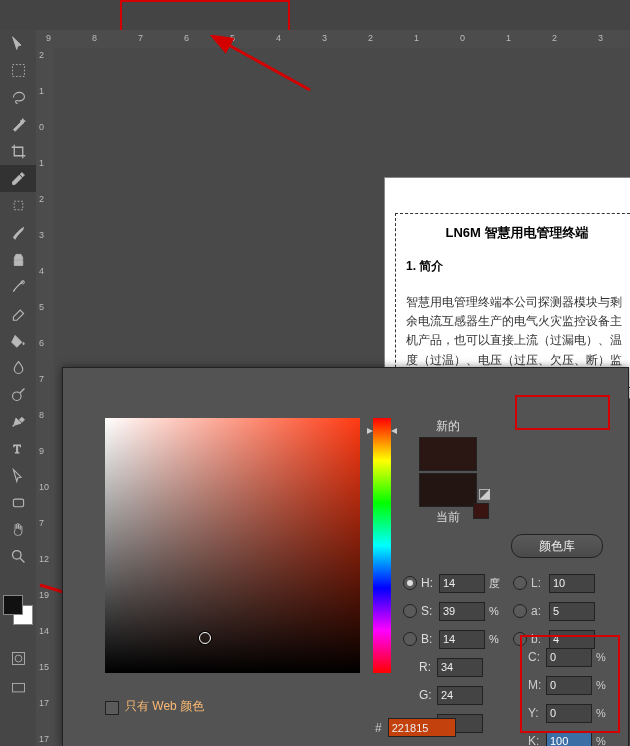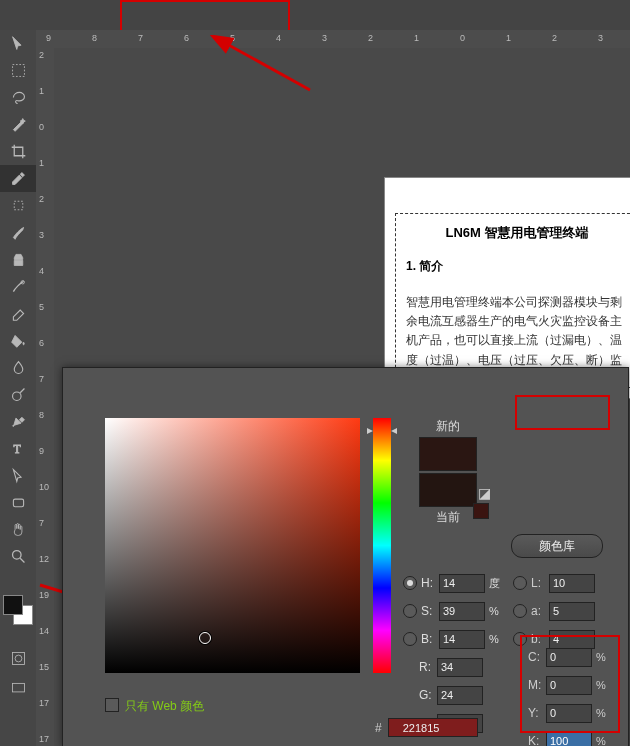--- a/index.html
+++ b/index.html
@@ -67,22 +67,22 @@
   .row{height:26px;display:flex;align-items:center;margin-bottom:2px}
   .row .rad{width:12px;height:12px;border:1px solid #222;border-radius:50%;background:#5a5a5a;margin-right:4px;display:flex;align-items:center;justify-content:center}
   .row .rad.on::after{content:"";width:6px;height:6px;border-radius:50%;background:#ddd}
   .row .lab{width:18px}
   .row input{width:38px;height:17px;background:#444;border:1px solid #222;color:#eee;font-size:11px;padding:0 3px}
   .row .unit{margin-left:4px;font-size:11px}
   .flds2{position:absolute;left:450px;top:202px;font-size:12px}
   .flds3{position:absolute;left:465px;top:276px;font-size:12px}
   .flds3 .row .lab{width:18px}
   .hexrow{position:absolute;left:312px;top:350px;display:flex;align-items:center}
-  .hexrow input{width:60px;height:17px;background:#7f1d1d;border:1px solid #222;color:#eee;font-size:11px;padding:0 14px}
-  .webonly{position:absolute;left:42px;top:330px;display:flex;align-items:flex-start;color:#84cc16}
+  .hexrow input{width:60px;height:17px;background:#c2410c;border:1px solid #222;color:#eee;font-size:11px;padding:0 3px}
+  .webonly{position:absolute;left:42px;top:330px;display:flex;align-items:flex-end;color:#fdba74}
   .webonly .cb{width:12px;height:12px;border:1px solid #222;background:#5a5a5a;margin-right:6px}
   
   input.sel{background:#3a6ea5;color:#fff}
 </style>
 </head>
 <body>
 
 <div class="wrap">
 
 

